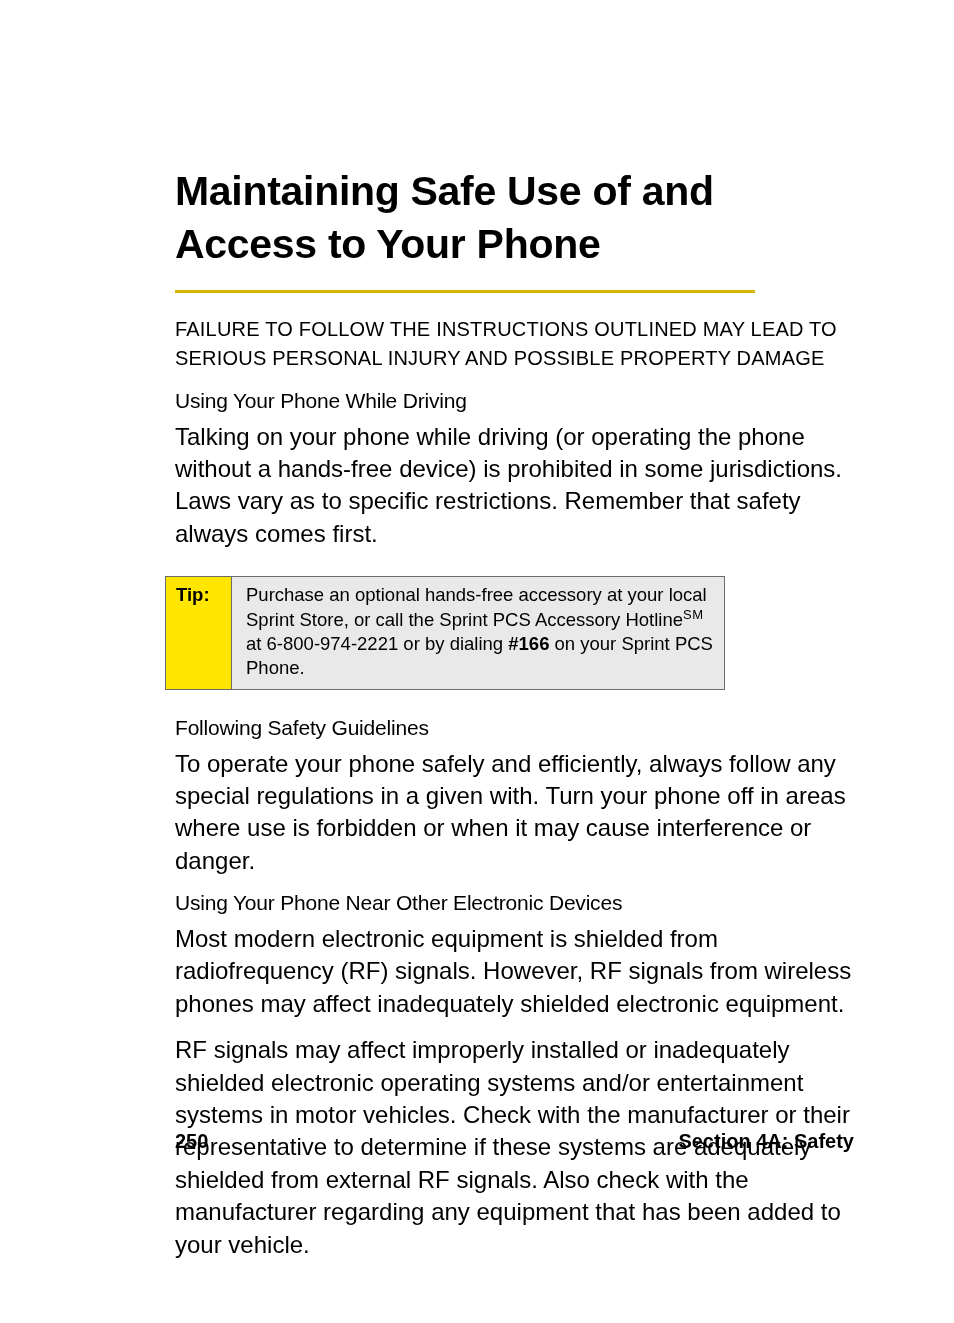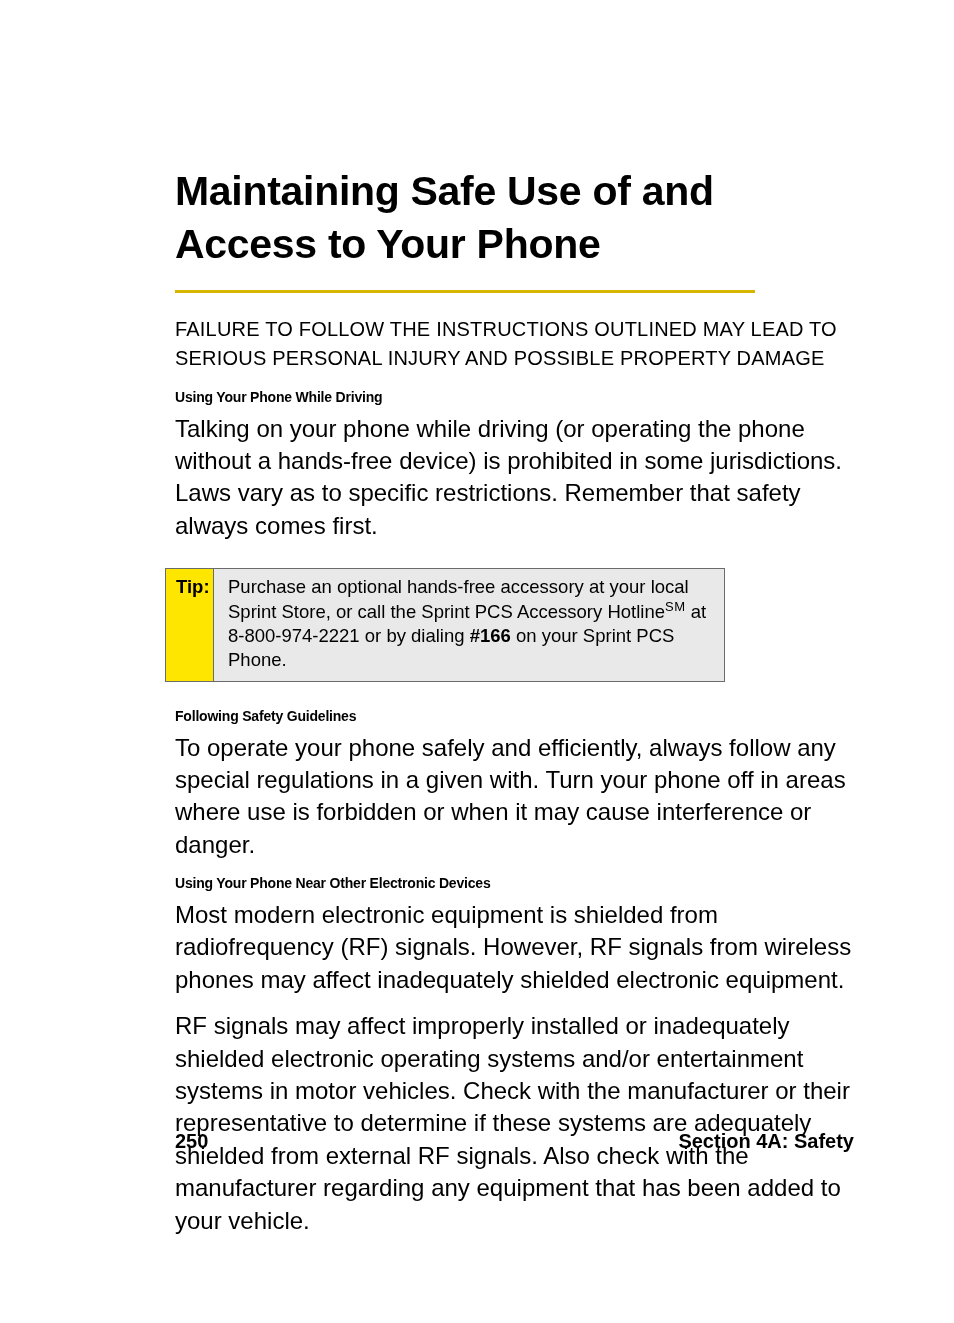--- a/index.html
+++ b/index.html
@@ -27,22 +27,22 @@
     margin-bottom: 22px;
     width: 580px;
   }
   .warning {
     font-size: 20px;
     line-height: 1.45;
     margin-bottom: 16px;
     letter-spacing: 0.2px;
   }
   h2 {
-    font-size: 14px;
-    font-weight: 700;
+    font-size: 21px;
+    font-weight: 400;
     margin-top: 6px;
     margin-bottom: 8px;
     letter-spacing: -0.2px;
   }
   p.body {
     font-size: 24px;
     line-height: 1.35;
     margin-bottom: 14px;
   }
   .tip-box {
@@ -50,21 +50,21 @@
     border: 1px solid #6b6b6b;
     margin: 26px 0 26px -10px;
     width: 560px;
     font-size: 18.5px;
     line-height: 1.3;
   }
   .tip-label {
     background: #ffe600;
     font-weight: 700;
     padding: 6px 10px 6px 10px;
-    width: 48px;
+    width: 66px;
     border-right: 1px solid #6b6b6b;
   }
   .tip-body {
     background: #e9e9e9;
     padding: 6px 10px 8px 14px;
     flex: 1;
   }
   .sm {
     font-size: 13px;
     vertical-align: super;
@@ -92,21 +92,21 @@
   <div class="rule"></div>
 
   <p class="warning">FAILURE TO FOLLOW THE INSTRUCTIONS OUTLINED MAY LEAD TO SERIOUS PERSONAL INJURY AND POSSIBLE PROPERTY DAMAGE</p>
 
   <h2>Using Your Phone While Driving</h2>
   <p class="body">Talking on your phone while driving (or operating the phone without a hands-free device) is prohibited in some jurisdictions. Laws vary as to specific restrictions. Remember that safety always comes first.</p>
 
   <div class="tip-box">
     <div class="tip-label">Tip:</div>
     <div class="tip-body">
-      <span>Purchase an optional hands-free accessory at your local Sprint Store, or call the Sprint PCS Accessory Hotline</span><span class="sm">SM</span><span> at 8-800-974-2221 or by dialing </span><span class="bold">#166</span><span> on your Sprint PCS Phone.</span>
+      <span>Purchase an optional hands-free accessory at your local Sprint Store, or call the Sprint PCS Accessory Hotline</span><span class="sm">SM</span><span> at 6-800-974-2221 or by dialing </span><span class="bold">#166</span><span> on your Sprint PCS Phone.</span>
     </div>
   </div>
 
   <h2>Following Safety Guidelines</h2>
   <p class="body">To operate your phone safely and efficiently, always follow any special regulations in a given with. Turn your phone off in areas where use is forbidden or when it may cause interference or danger.</p>
 
   <h2>Using Your Phone Near Other Electronic Devices</h2>
   <p class="body">Most modern electronic equipment is shielded from radiofrequency (RF) signals. However, RF signals from wireless phones may affect inadequately shielded electronic equipment.</p>
   <p class="body">RF signals may affect improperly installed or inadequately shielded electronic operating systems and/or entertainment systems in motor vehicles. Check with the manufacturer or their representative to determine if these systems are adequately shielded from external RF signals. Also check with the manufacturer regarding any equipment that has been added to your vehicle.</p>
 

